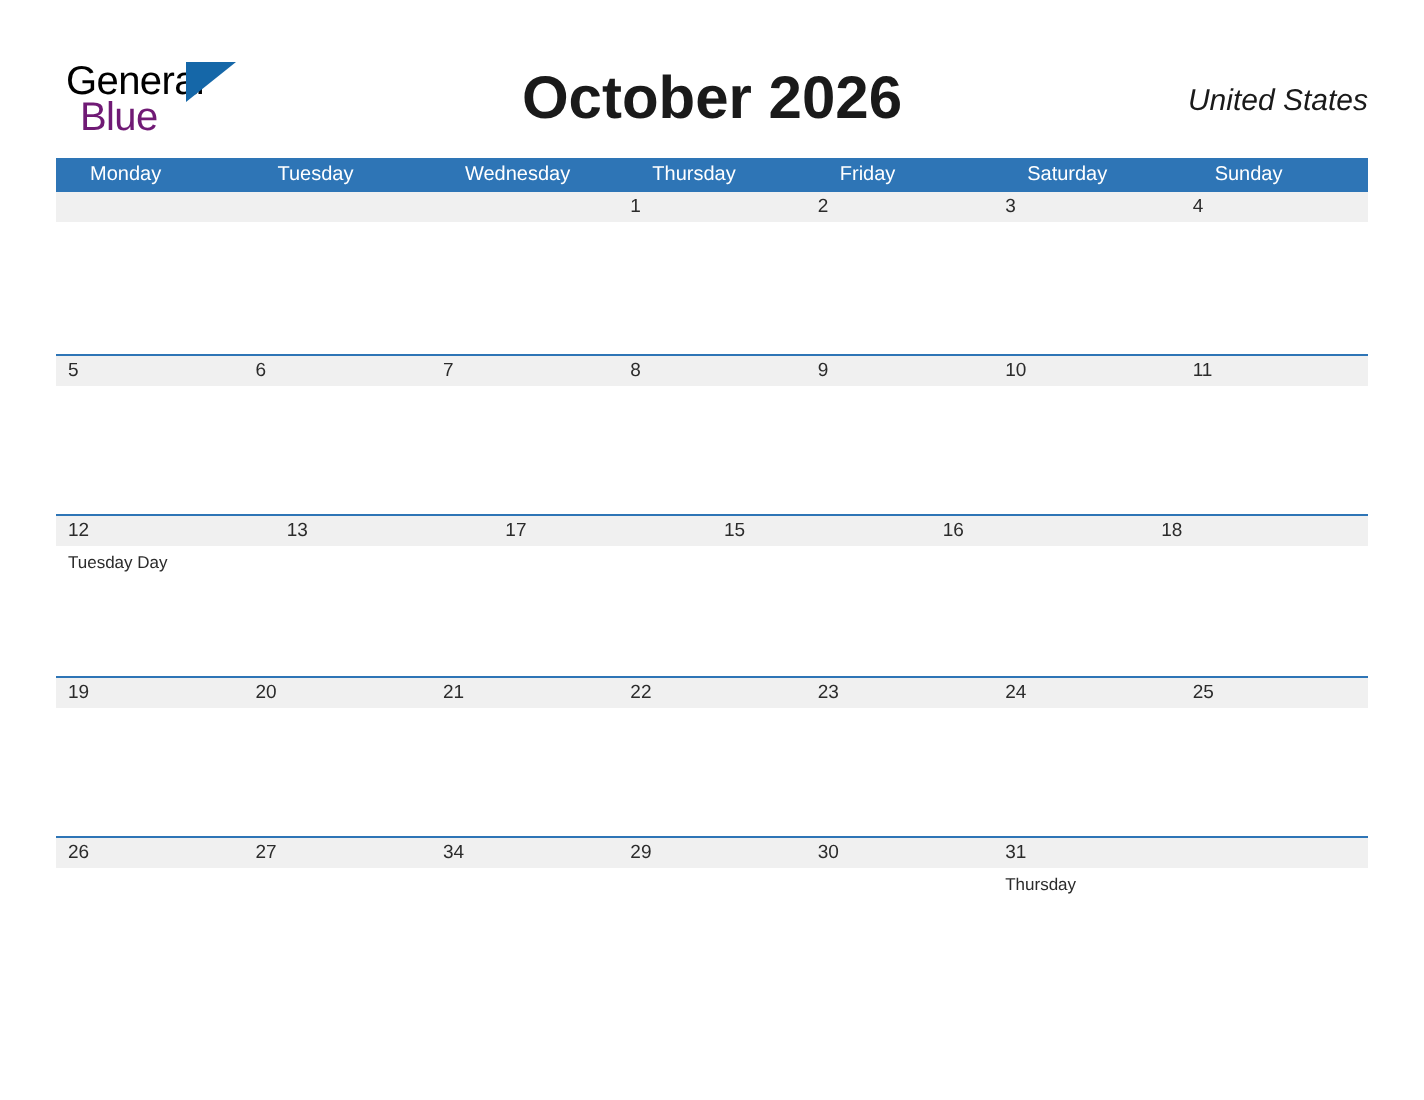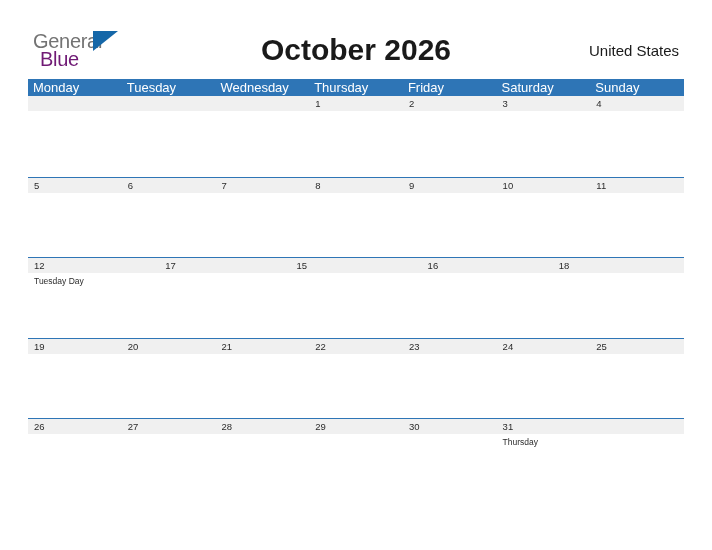--- a/index.html
+++ b/index.html
@@ -38,21 +38,21 @@
     width: 100px;
     height: 44px;
     flex: 0 0 auto;
   }
   .logo-general {
     position: absolute;
     left: 5px;
     top: 2px;
     font-size: 20px;
     letter-spacing: -0.3px;
-    color: #737373;
+    color: #000000;
     font-family: "Liberation Sans", sans-serif;
   }
   .logo-blue {
     position: absolute;
     left: 12px;
     top: 20px;
     font-size: 20px;
     letter-spacing: -0.3px;
     color: #701a75;
     font-family: "Liberation Sans", sans-serif;
@@ -73,46 +73,47 @@
     font-size: 30px;
     color: #1a1a1a;
     font-family: "Liberation Sans", sans-serif;
     font-weight: 700;
     letter-spacing: 0px;
     white-space: nowrap;
   }
 
   .country {
     flex: 0 0 auto;
-    text-align: center;
+    text-align: right;
     font-size: 15px;
     color: #1a1a1a;
     white-space: nowrap;
     min-width: 100px;
+    font-style: italic;
   }
 
   
   .calendar {
     position: absolute;
     left: 28px;
     top: 79px;
     width: 656px;
   }
 
   .weekday-row {
     display: flex;
     background: #2e75b6;
     height: 17px;
   }
   .weekday {
     flex: 1 1 0;
     color: #ffffff;
-    font-size: 13px;
+    font-size: 10px;
     line-height: 17px;
-    padding-left: 5px;
+    padding-left: 17px;
     box-sizing: border-box;
     white-space: nowrap;
   }
 
   .week-row {
     display: flex;
     height: 80.5px;
     border-top: 1.5px solid #2e75b6;
     box-sizing: border-box;
   }
@@ -257,20 +258,25 @@
           <div class="day-cell">
             <div class="day-band">
               <div class="day-num">12</div>
             </div>
             <div class="day-events">
               <div class="event">Tuesday Day</div>
             </div>
           </div>
           <div class="day-cell">
             <div class="day-band">
+              <div class="day-num">13</div>
+            </div>
+          </div>
+          <div class="day-cell">
+            <div class="day-band">
               <div class="day-num">17</div>
             </div>
           </div>
           <div class="day-cell">
             <div class="day-band">
               <div class="day-num">15</div>
             </div>
           </div>
           <div class="day-cell">
             <div class="day-band">
@@ -326,21 +332,21 @@
               <div class="day-num">26</div>
             </div>
           </div>
           <div class="day-cell">
             <div class="day-band">
               <div class="day-num">27</div>
             </div>
           </div>
           <div class="day-cell">
             <div class="day-band">
-              <div class="day-num">28</div>
+              <div class="day-num">34</div>
             </div>
           </div>
           <div class="day-cell">
             <div class="day-band">
               <div class="day-num">29</div>
             </div>
           </div>
           <div class="day-cell">
             <div class="day-band">
               <div class="day-num">30</div>

